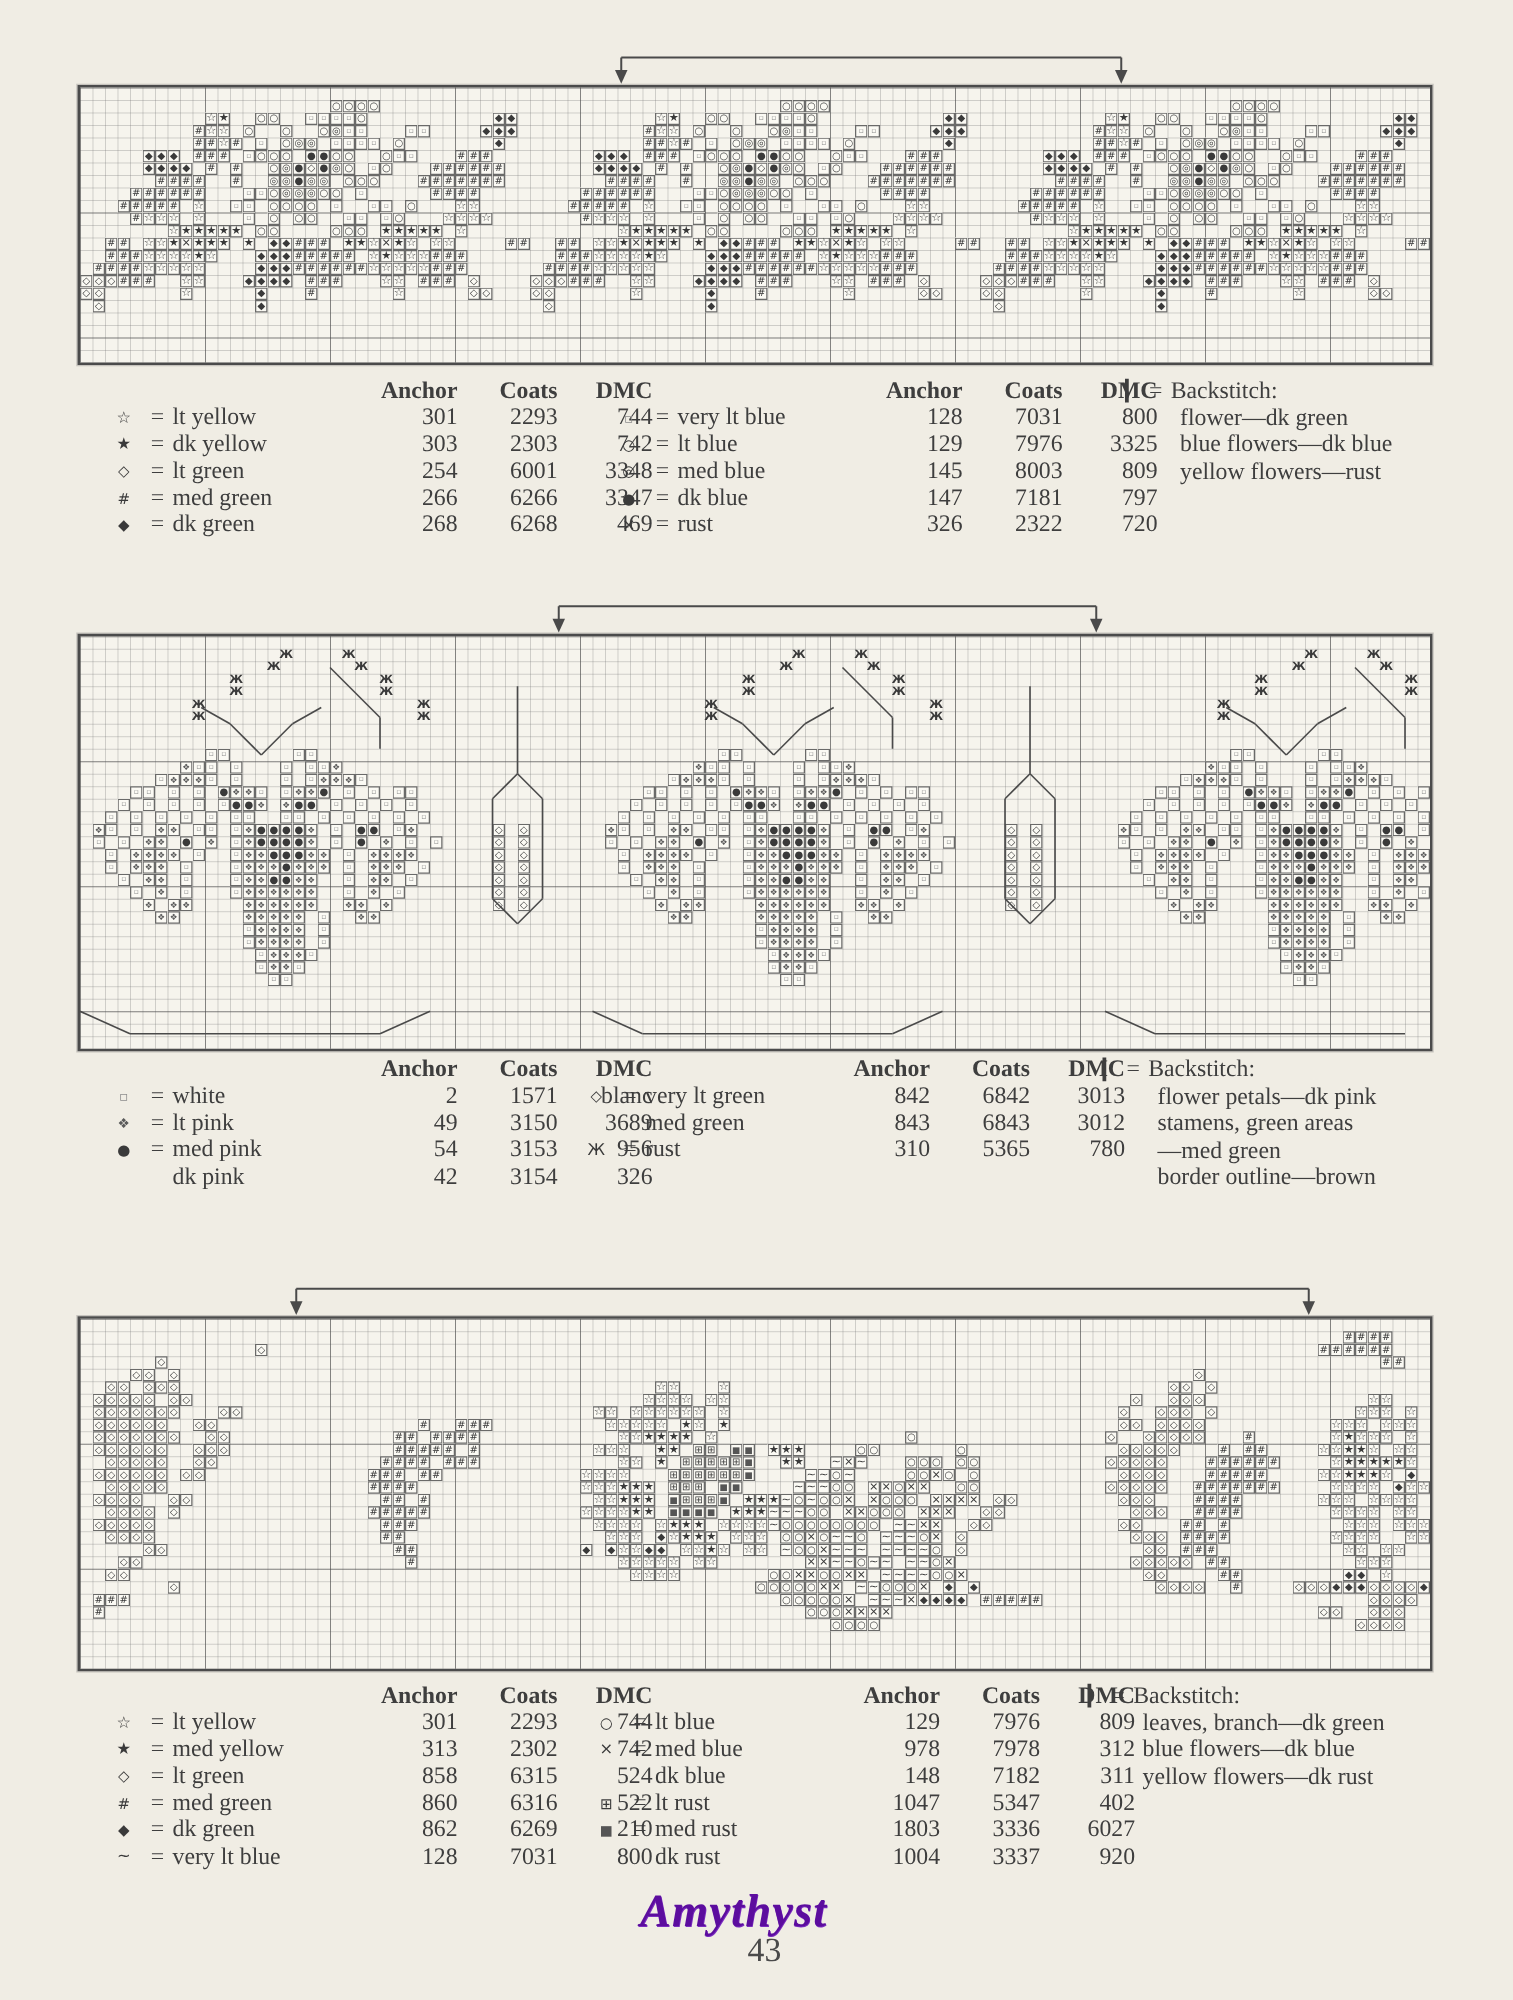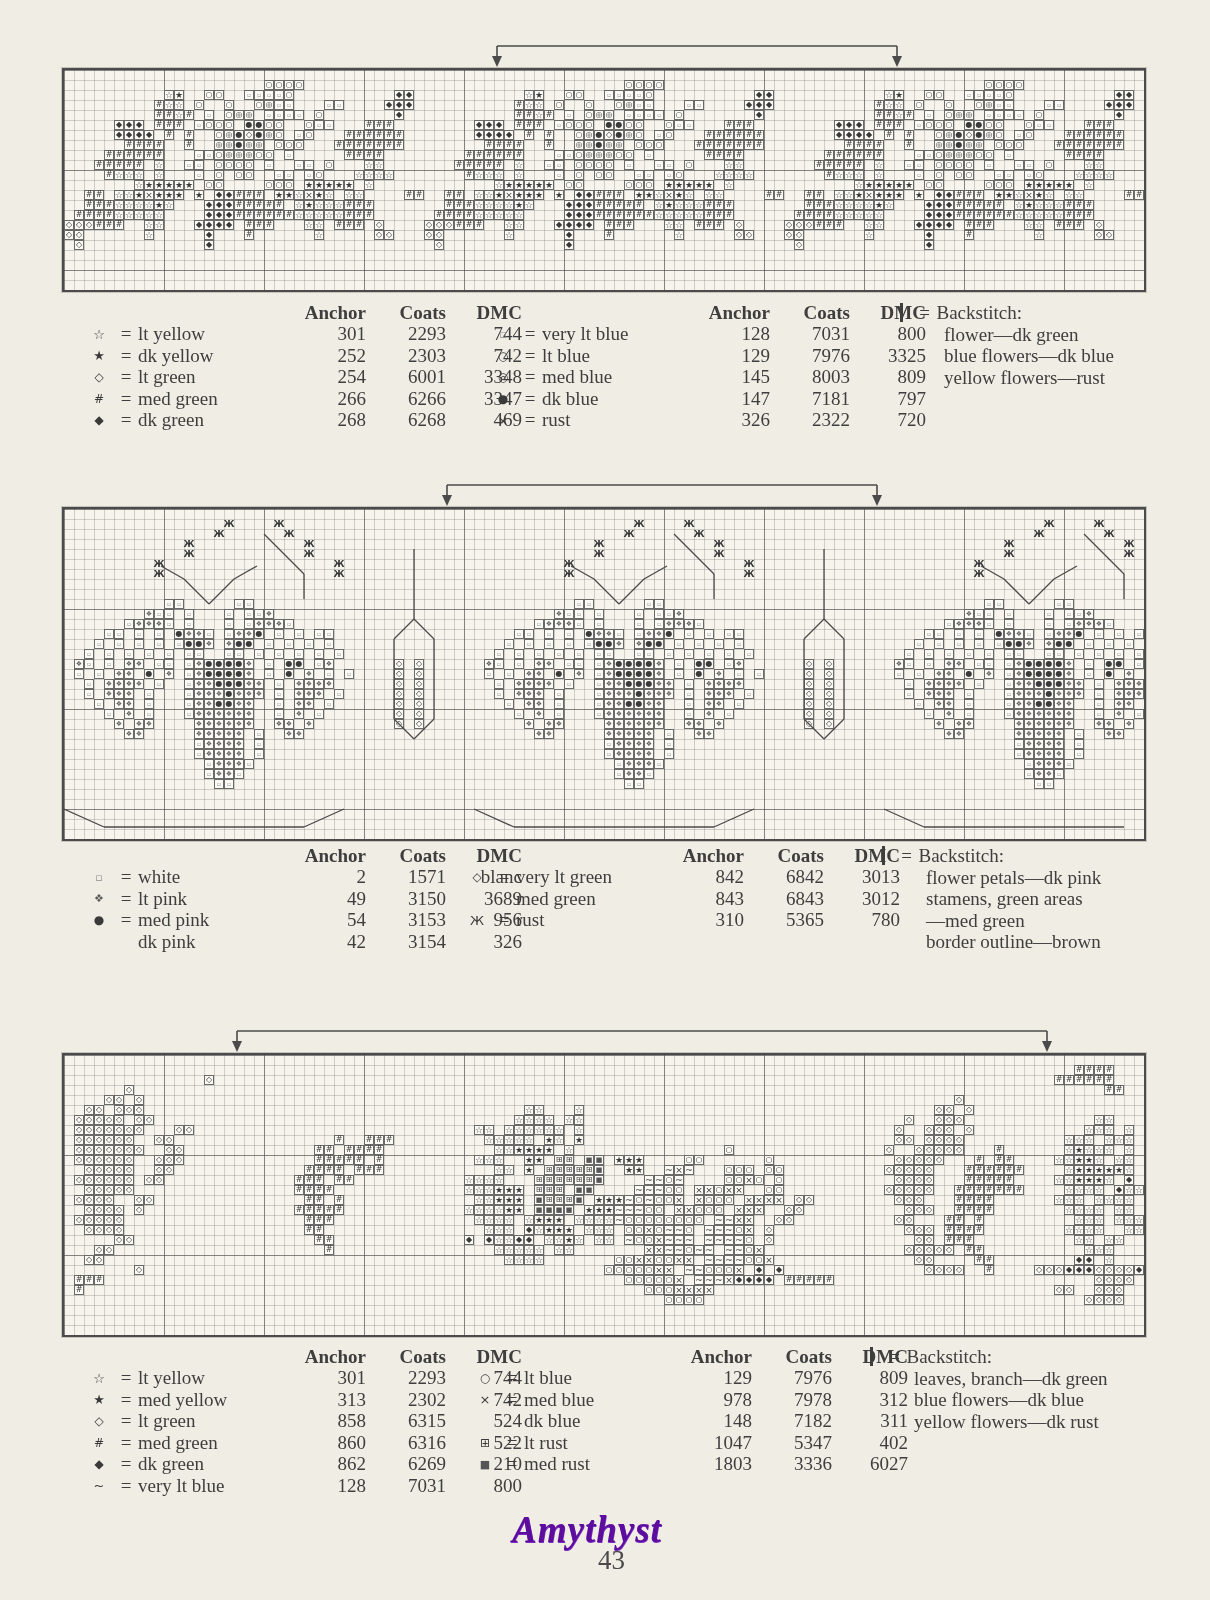--- a/index.html
+++ b/index.html
@@ -2407,21 +2407,21 @@
         <span class="lg-eq">=</span>
         <span class="lg-name">lt yellow</span>
         <span class="lg-n1">301</span>
         <span class="lg-n2">2293</span>
         <span class="lg-n3">744</span>
       </div>
       <div class="lg-row">
         <span class="lg-sym" style="color:#3a3a3a;font-size:13px">★</span>
         <span class="lg-eq">=</span>
         <span class="lg-name">dk yellow</span>
-        <span class="lg-n1">252</span>
+        <span class="lg-n1">303</span>
         <span class="lg-n2">2303</span>
         <span class="lg-n3">742</span>
       </div>
       <div class="lg-row">
         <span class="lg-sym" style="color:#3a3a3a;font-size:12px">◇</span>
         <span class="lg-eq">=</span>
         <span class="lg-name">lt green</span>
         <span class="lg-n1">254</span>
         <span class="lg-n2">6001</span>
         <span class="lg-n3">3348</span>
@@ -2694,20 +2694,28 @@
         <span class="lg-n3">402</span>
       </div>
       <div class="lg-row">
         <span class="lg-sym" style="color:#555555;font-size:11px">■</span>
         <span class="lg-eq">=</span>
         <span class="lg-name">med rust</span>
         <span class="lg-n1">1803</span>
         <span class="lg-n2">3336</span>
         <span class="lg-n3">6027</span>
       </div>
+      <div class="lg-row">
+        <span class="lg-sym" style="color:#3a3a3a;font-size:13px"></span>
+        <span class="lg-eq"></span>
+        <span class="lg-name">dk rust</span>
+        <span class="lg-n1">1004</span>
+        <span class="lg-n2">3337</span>
+        <span class="lg-n3">920</span>
+      </div>
     </div>
     <div class="bs" style="left: 868px;">
       <div class="bs-first">
         <span class="bs-bar"></span>
         <span class="lg-eq">=</span>
         <span>Backstitch:</span>
       </div>
       <div class="bs-line bs-text">leaves, branch—dk green</div>
       <div class="bs-line bs-text">blue flowers—dk blue</div>
       <div class="bs-line bs-text">yellow flowers—dk rust</div>

